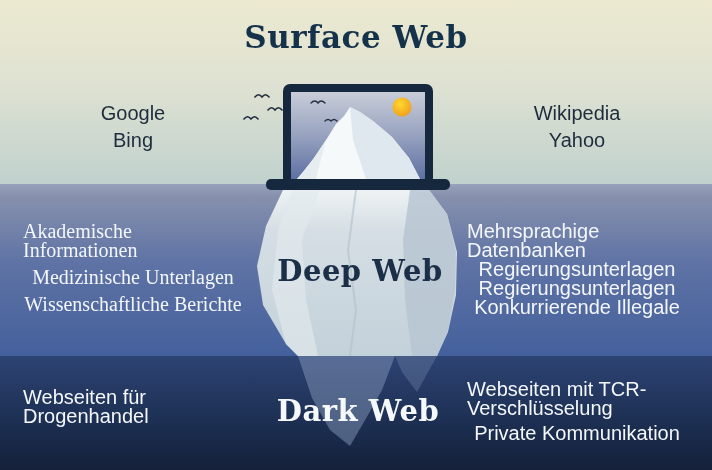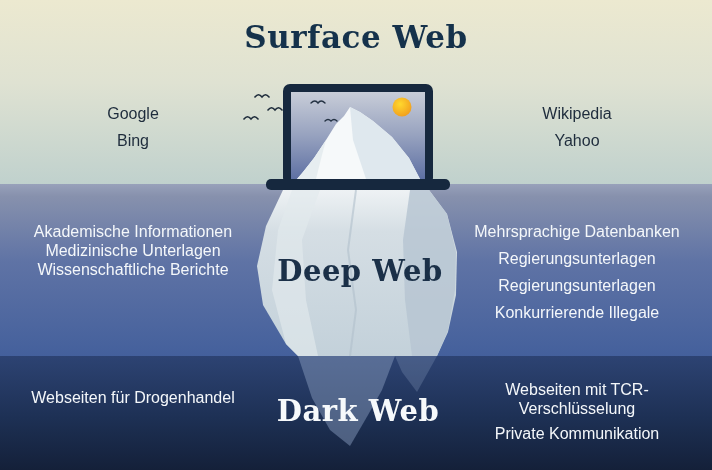--- a/index.html
+++ b/index.html
@@ -30,29 +30,28 @@
     width:712px;text-align:center;
     font-family:"DejaVu Serif","Liberation Serif",serif;
     font-weight:bold;font-size:30px;line-height:34px;letter-spacing:.5px;
     color:#15324b;margin:0;
   }
   .surface-title{top:20px;left:0;font-size:31px;}
   .deep-title{top:254px;left:4px;font-size:29px;color:#1b3048;}
   .dark-title{top:394px;left:2px;font-size:29px;color:#f6f9fb;}
   .list{
     display:flex;flex-direction:column;align-items:center;
-    width:220px;font-size:16px;line-height:19px;font-weight:500;
-    text-align:center;
+    width:220px;font-size:20px;line-height:19px;font-weight:500;
   }
   .list.dark-txt{color:#1e2c3c;}
   .list.light-txt{color:#f4f7fa;}
   .top-left{left:23px;top:104px;gap:8px;}
   .top-right{left:467px;top:104px;gap:8px;}
-  .deep-left{left:23px;top:222px;gap:0;}
-  .deep-right{left:467px;top:222px;gap:8px;}
+  .deep-left{left:23px;top:222px;gap:8px;font-family:Liberation Serif, serif;}
+  .deep-right{left:467px;top:222px;}
   .dark-left{left:23px;top:388px;gap:9px;}
   .dark-right{left:467px;top:380px;gap:6px;}
 </style>
 </head>
 <body>
 
 <div class="canvas">
 
   <div class="section surface"></div>
   <div class="section deep"></div>

